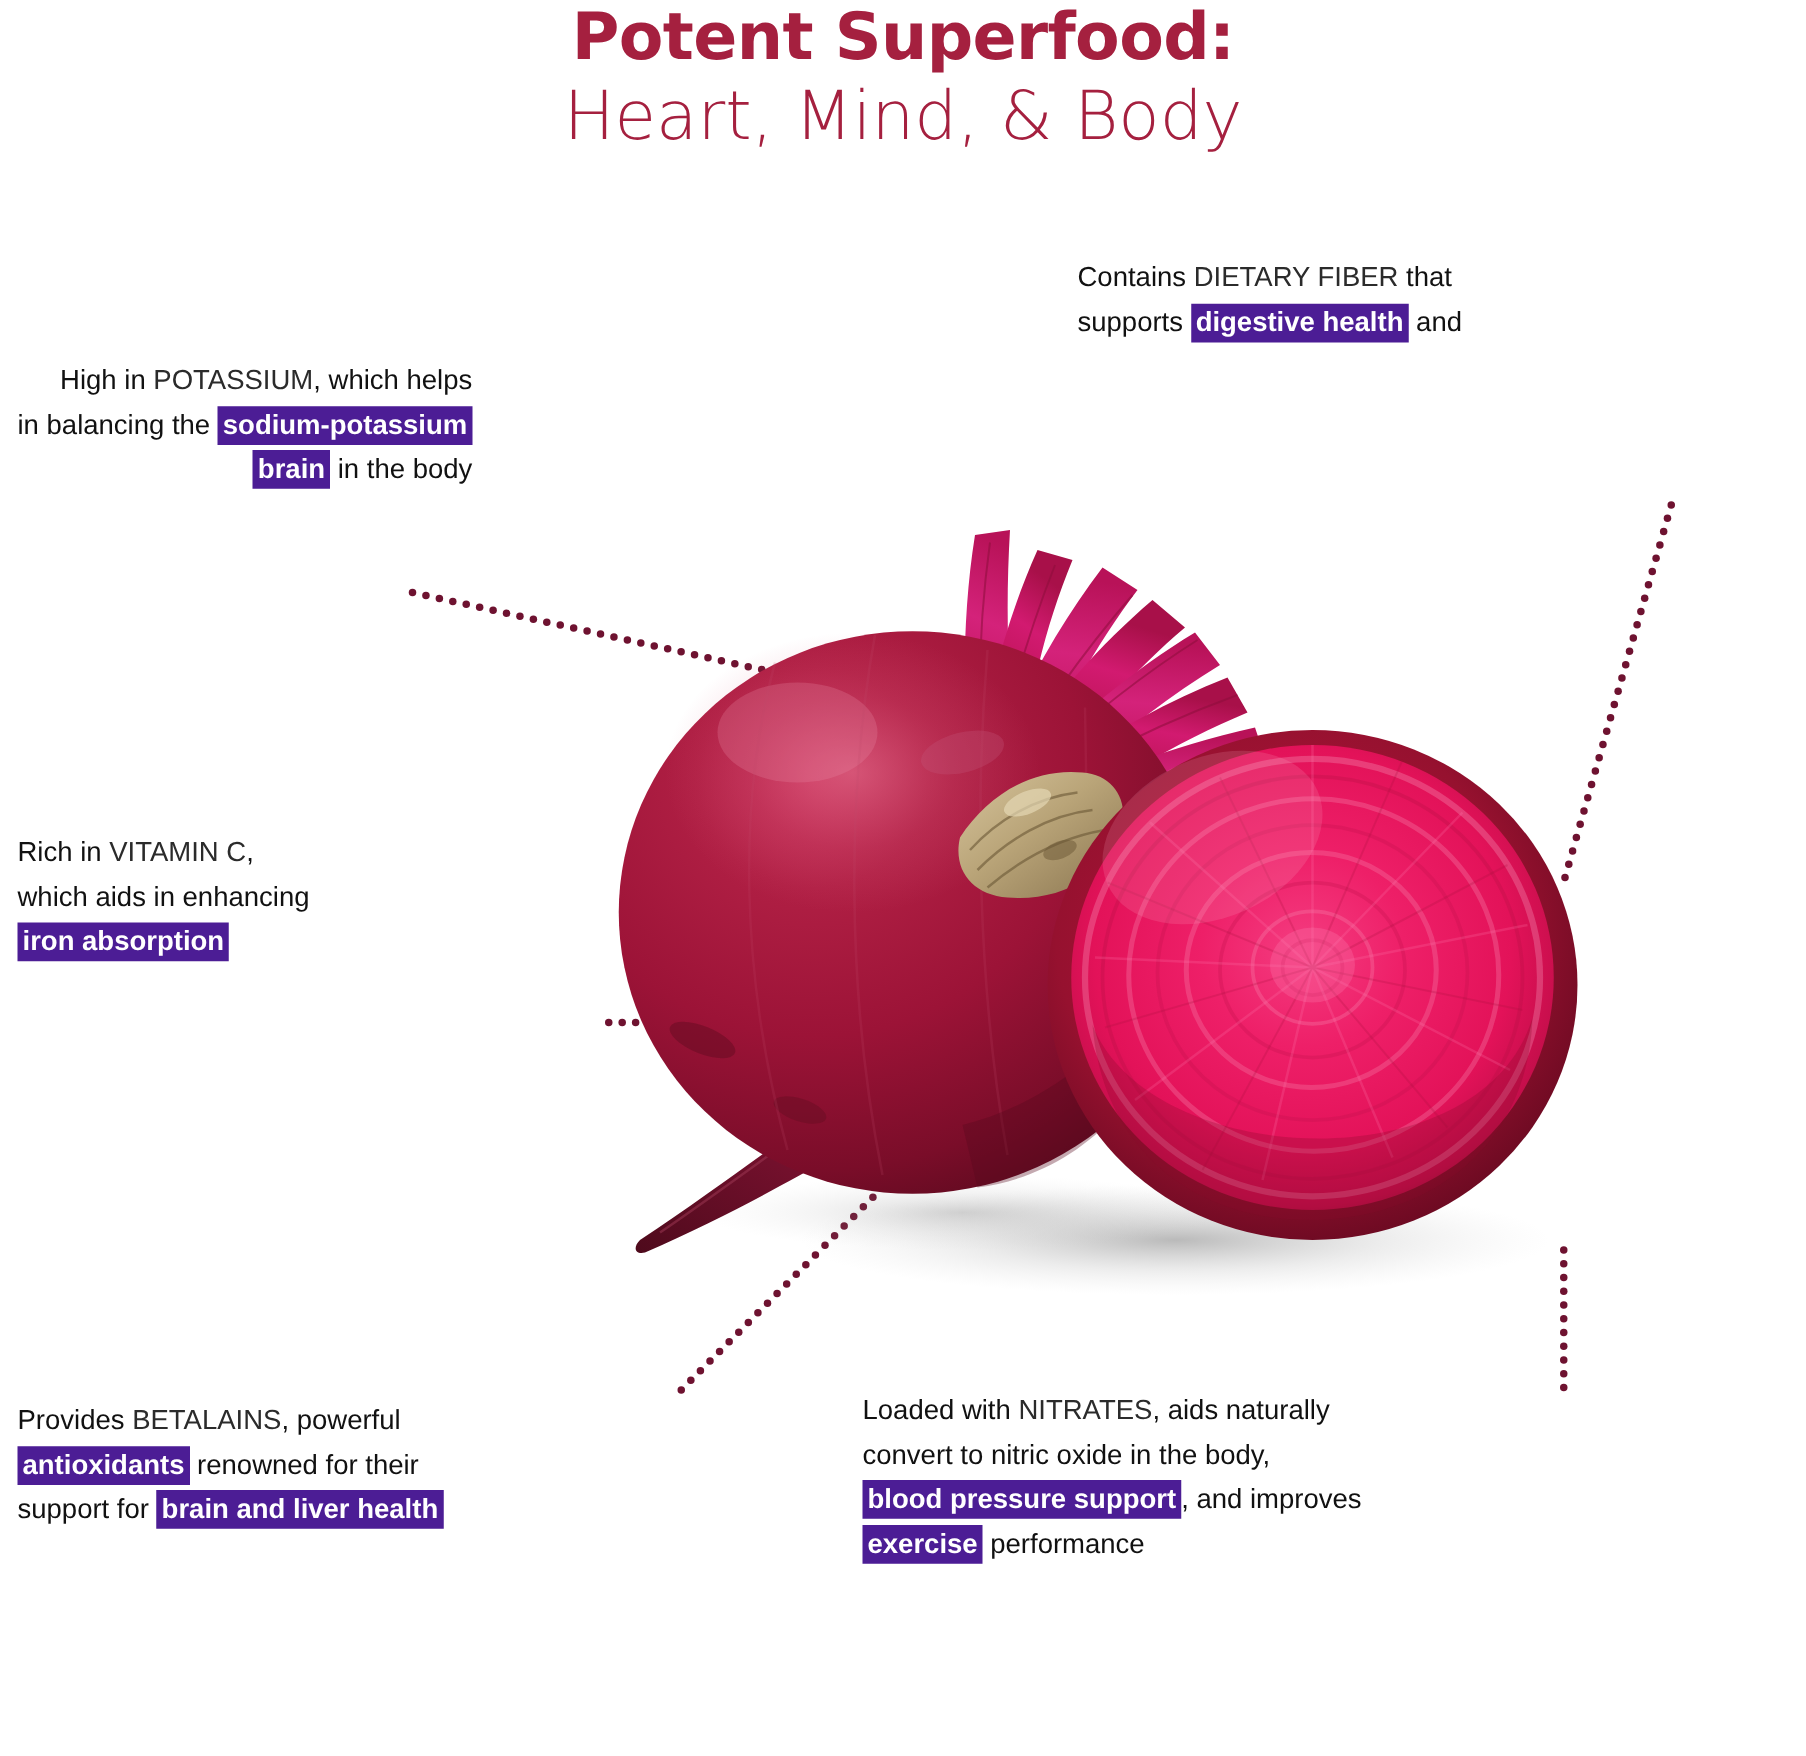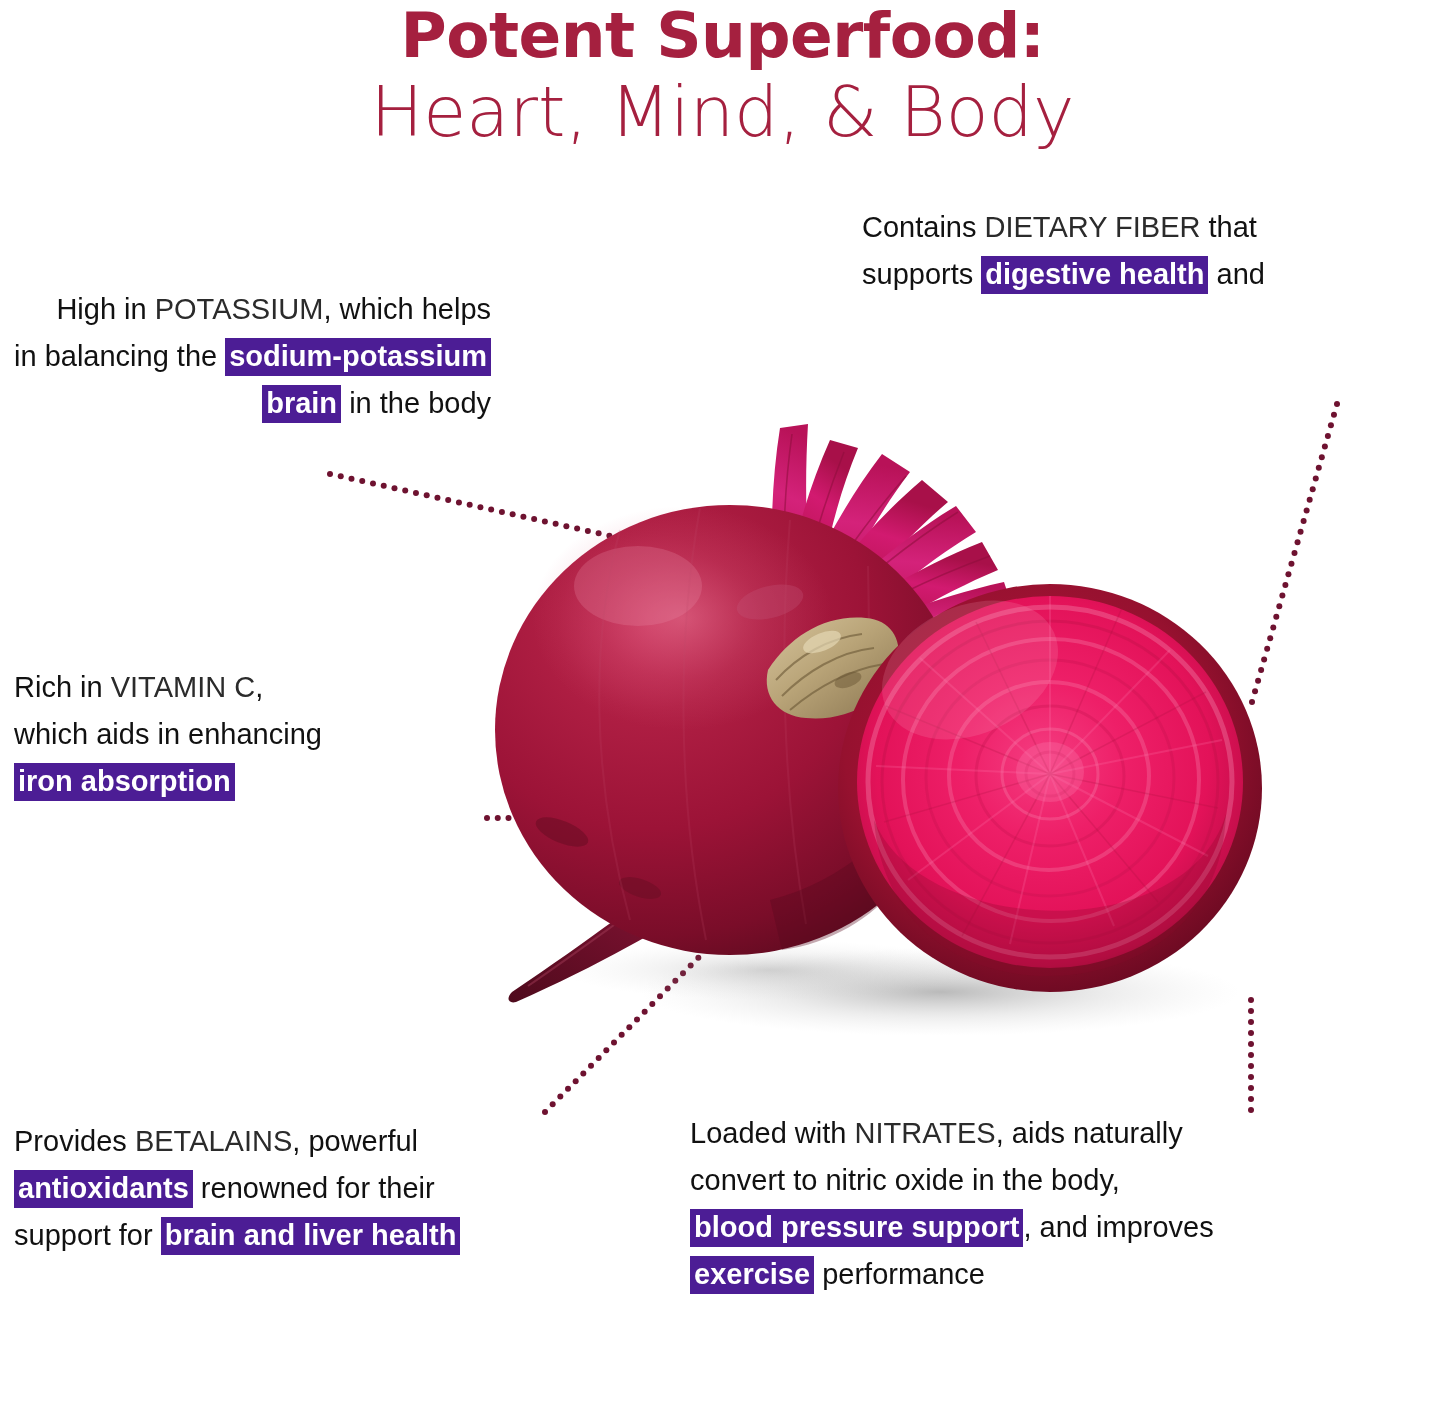--- a/index.html
+++ b/index.html
@@ -27,40 +27,40 @@
     left: 0;
     width: 1445px;
     text-align: center;
     line-height: 1.0;
   }
   .title-line1 {
     display: block;
     color: #A5203F;
     font-family: "DejaVu Sans", sans-serif;
     font-weight: bold;
-    font-size: 63px;
+    font-size: 52px;
     letter-spacing: -0.5px;
     padding-top: 4px;
   }
   .title-line2 {
     display: block;
     color: #A5203F;
     font-family: "DejaVu Sans", sans-serif;
     font-weight: 300;
-    font-size: 70px;
+    font-size: 54px;
     letter-spacing: 0px;
     margin-top: 10px;
   }
 
   
   .callout {
     position: absolute;
     color: #1a1a1a;
     font-family: "Liberation Sans", sans-serif;
-    font-size: 29px;
+    font-size: 22px;
     line-height: 1.62;
   }
   .callout .ln { display: block; white-space: nowrap; }
   .callout .nm {            
     font-weight: 400;
     color: #2b2b2b;
   }
   .callout .bd {            
     font-weight: 400;
     color: #111111;

